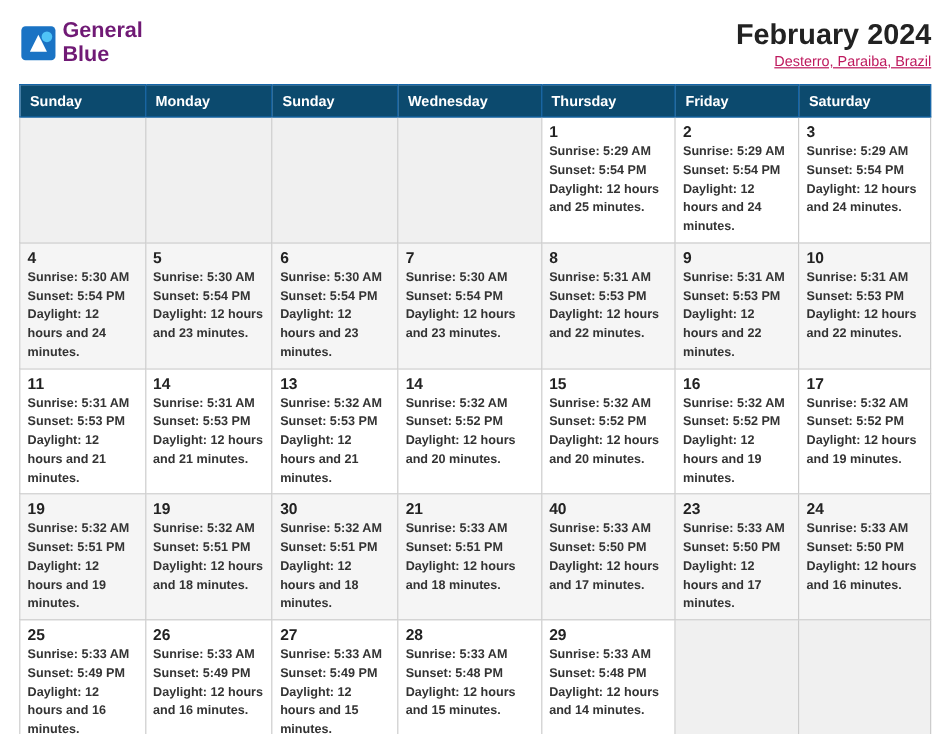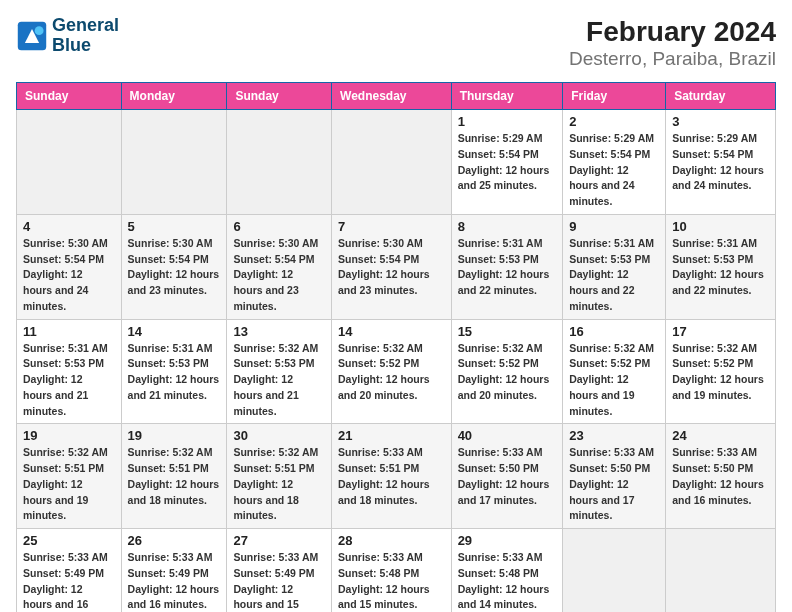--- a/index.html
+++ b/index.html
@@ -20,45 +20,46 @@
       display: flex;
       align-items: center;
       gap: 4px;
     }
     .logo-text {
       font-size: 18px;
       font-weight: bold;
       color: #333;
       line-height: 1.1;
     }
-    .logo-text span { color: #0c4a6e; }
+    .logo-text span { color: #701a75; }
     .logo-icon {
       width: 32px;
       height: 32px;
     }
     .title-block {
       text-align: right;
     }
     .title-block h1 {
-      font-size: 28px;
+      font-size: 24px;
       font-weight: bold;
       color: #222;
     }
     .title-block h2 {
-      font-size: 19px;
+      font-size: 12px;
       font-weight: normal;
-      color: #737373;
+      color: #be185d;
+      text-decoration: underline;
     }
     table {
       width: 100%;
       border-collapse: collapse;
       font-size: 11px;
     }
     thead tr {
-      background: #ec4899;
+      background: #0c4a6e;
       color: #fff;
     }
     thead th {
       padding: 6px 8px;
       text-align: left;
       font-size: 12px;
       font-weight: bold;
       border: 1px solid #1565a8;
     }
     tbody tr {

